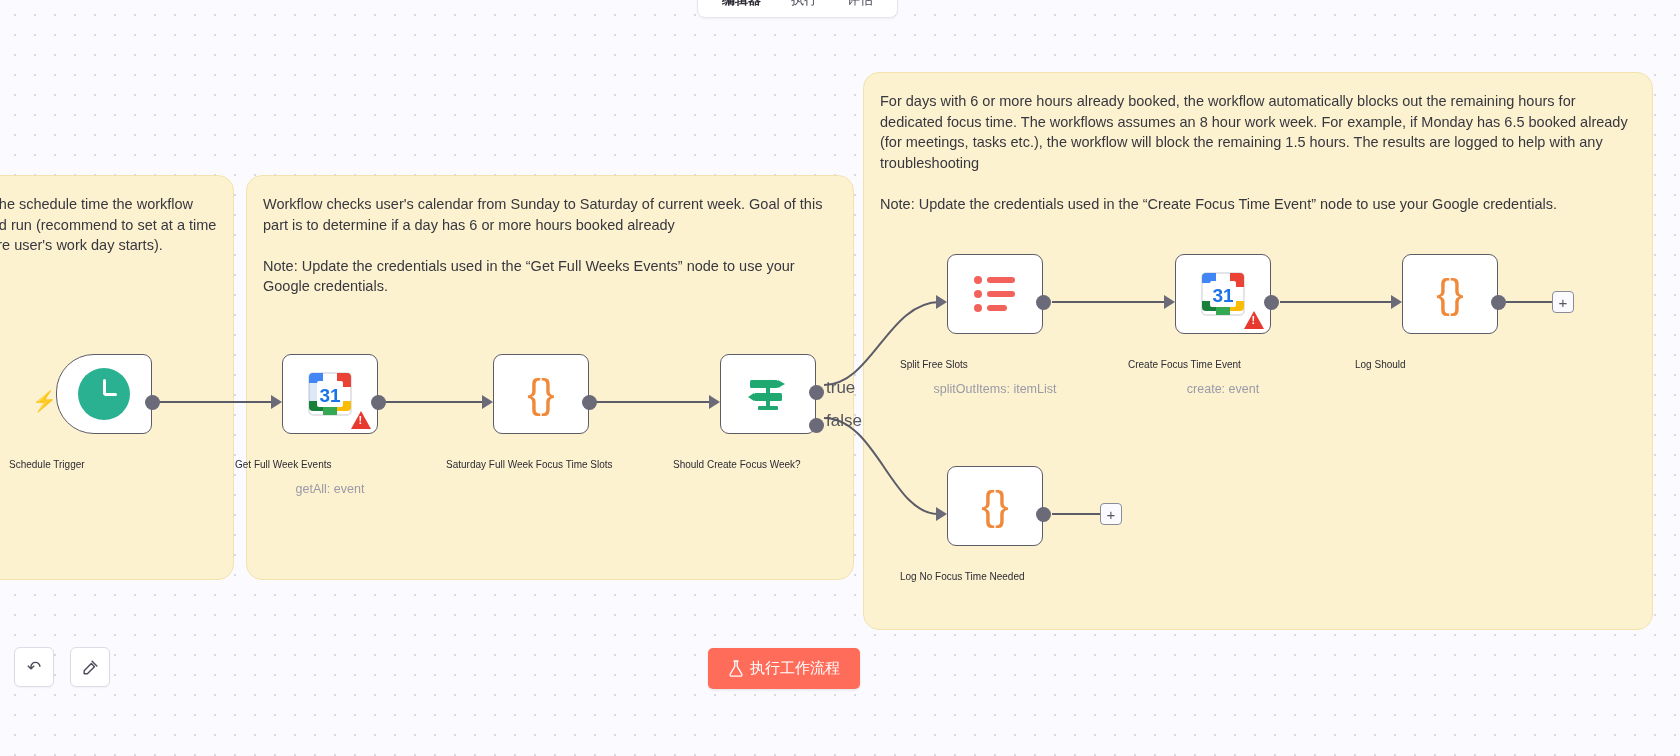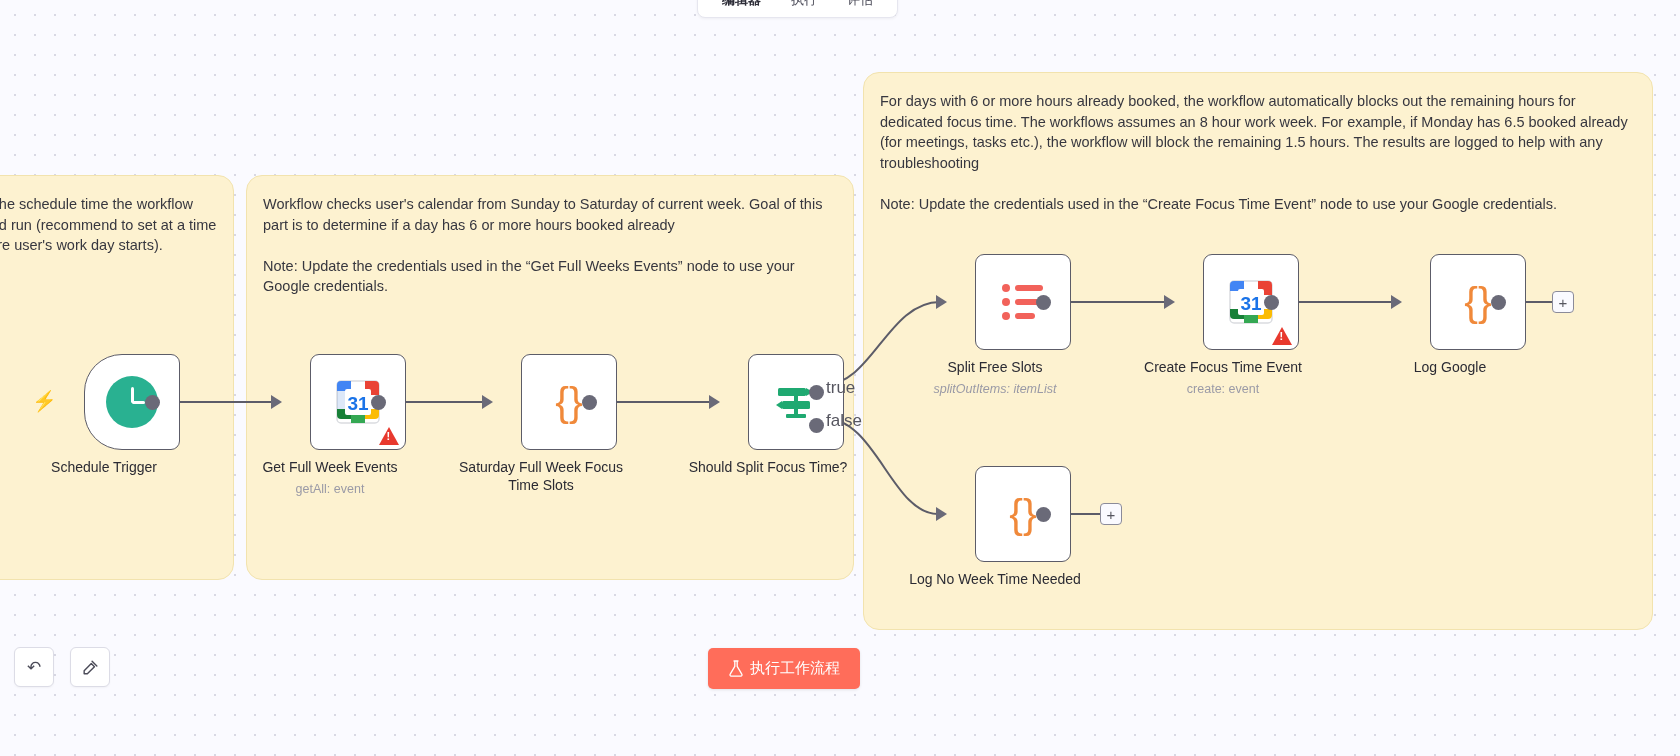--- a/index.html
+++ b/index.html
@@ -59,38 +59,37 @@
 
   
   #wires { position: absolute; left: 0; top: 0; width: 1680px; height: 756px; z-index: 5; pointer-events: none; }
 
   
   .node {
     position: absolute; z-index: 10;
     width: 96px; height: 96px;
   }
   .node .box {
-    width: 96px; height: 96px;
+    width: 96px; height: 80px;
     background: #ffffff;
     border: 1.6px solid #5c5c68;
     border-radius: 9px;
     display: flex; align-items: center; justify-content: center;
     position: relative;
-    margin-left: 28px;
   }
   .node.trigger .box {
     border-radius: 9px 9px 9px 9px;
     border-top-left-radius: 38px;
     border-bottom-left-radius: 38px;
   }
   .node .caption {
     position: absolute; left: 50%; top: 104px;
     transform: translateX(-50%);
-    width: 190px; text-align: center;
-    font-size: 14px; color: #2b2b33; line-height: 1.32;
+    width: 190px; text-align: left;
+    font-size: 10px; color: #2b2b33; line-height: 1.32;
     font-weight: 400;
   }
   .node .subcaption {
     position: absolute; left: 50%;
     transform: translateX(-50%);
     width: 200px; text-align: center;
     font-size: 12.5px; color: #9a9aa6;
   }
 
   
@@ -270,40 +269,40 @@
         <path d="M33 9 l7 4 -7 4z" fill="#1fa971"></path>
         <rect x="21" y="17" width="4" height="5" fill="#1fa971"></rect>
         <rect x="9" y="22" width="28" height="8" rx="1.5" fill="#1fa971"></rect>
         <path d="M9 22 l-6 4 6 4z" fill="#1fa971"></path>
         <rect x="21" y="30" width="4" height="5" fill="#1fa971"></rect>
         <rect x="13" y="35" width="20" height="4" rx="1" fill="#1fa971"></rect>
       </svg>
     </div>
     <div class="dot" style="top:31px; margin-top:0;"></div>
     <div class="dot" style="top:64px; margin-top:0;"></div>
-    <div class="caption">Should Split Focus Time?</div>
+    <div class="caption">Should Create Focus Week?</div>
   </div>
   <div class="iolabel" style="left:826px; top:378px;">true</div>
   <div class="iolabel" style="left:826px; top:411px;">false</div>
 
   <div class="node" style="left:947px; top:254px;">
     <div class="arrowin"></div>
     <div class="box">
       <svg class="icon-split" viewBox="0 0 44 38">
         <circle cx="5" cy="5" r="4" fill="#f2625a"></circle>
         <rect x="14" y="2" width="28" height="6" rx="3" fill="#f2625a"></rect>
         <circle cx="5" cy="19" r="4" fill="#f2625a"></circle>
         <rect x="14" y="16" width="28" height="6" rx="3" fill="#f2625a"></rect>
         <circle cx="5" cy="33" r="4" fill="#f2625a"></circle>
         <rect x="14" y="30" width="20" height="6" rx="3" fill="#f2625a"></rect>
       </svg>
     </div>
     <div class="dot"></div>
     <div class="caption">Split Free Slots</div>
-    <div class="subcaption" style="top:128px;font-style:italic;">splitOutItems: itemList</div>
+    <div class="subcaption" style="top:128px;">splitOutItems: itemList</div>
   </div>
 
   <div class="node" style="left:1175px; top:254px;">
     <div class="arrowin"></div>
     <div class="box">
       <svg class="icon-gcal" viewBox="0 0 48 48">
         <rect x="3" y="3" width="42" height="42" rx="4" fill="#ffffff" stroke="#dadce0" stroke-width="1.5"></rect>
         <path d="M3 7a4 4 0 0 1 4-4h10v10H3z" fill="#4285f4"></path>
         <path d="M31 3h10a4 4 0 0 1 4 4v10H31z" fill="#ea4335"></path>
         <path d="M3 31h14v10H7a4 4 0 0 1-4-4z" fill="#188038"></path>
@@ -318,31 +317,31 @@
     <div class="caption">Create Focus Time Event</div>
     <div class="subcaption" style="top:128px;text-align:center;">create: event</div>
   </div>
 
   <div class="node" style="left:1402px; top:254px;">
     <div class="arrowin"></div>
     <div class="box">
       <div class="icon-code">{}</div>
     </div>
     <div class="dot"></div>
-    <div class="caption">Log Google</div>
+    <div class="caption">Log Should</div>
   </div>
   <div class="plus" style="left:1552px; top:291px;">+</div>
 
   <div class="node" style="left:947px; top:466px;">
     <div class="arrowin"></div>
     <div class="box">
       <div class="icon-code">{}</div>
     </div>
     <div class="dot"></div>
-    <div class="caption">Log No Week Time Needed</div>
+    <div class="caption">Log No Focus Time Needed</div>
   </div>
   <div class="plus" style="left:1100px; top:503px;">+</div>
 
   <div class="botbtn" style="left:14px; top:647px;">
     <span>↶</span>
   </div>
   <div class="botbtn" style="left:70px; top:647px;">
     <svg width="19" height="19" viewBox="0 0 24 24">
       <path d="M4 16 L13 7 l4 4 L8 20 H4z" fill="none" stroke="#4b4b58" stroke-width="1.8" stroke-linejoin="round"></path>
       <path d="M14 4 l6 6" fill="none" stroke="#4b4b58" stroke-width="1.8" stroke-linecap="round"></path>

